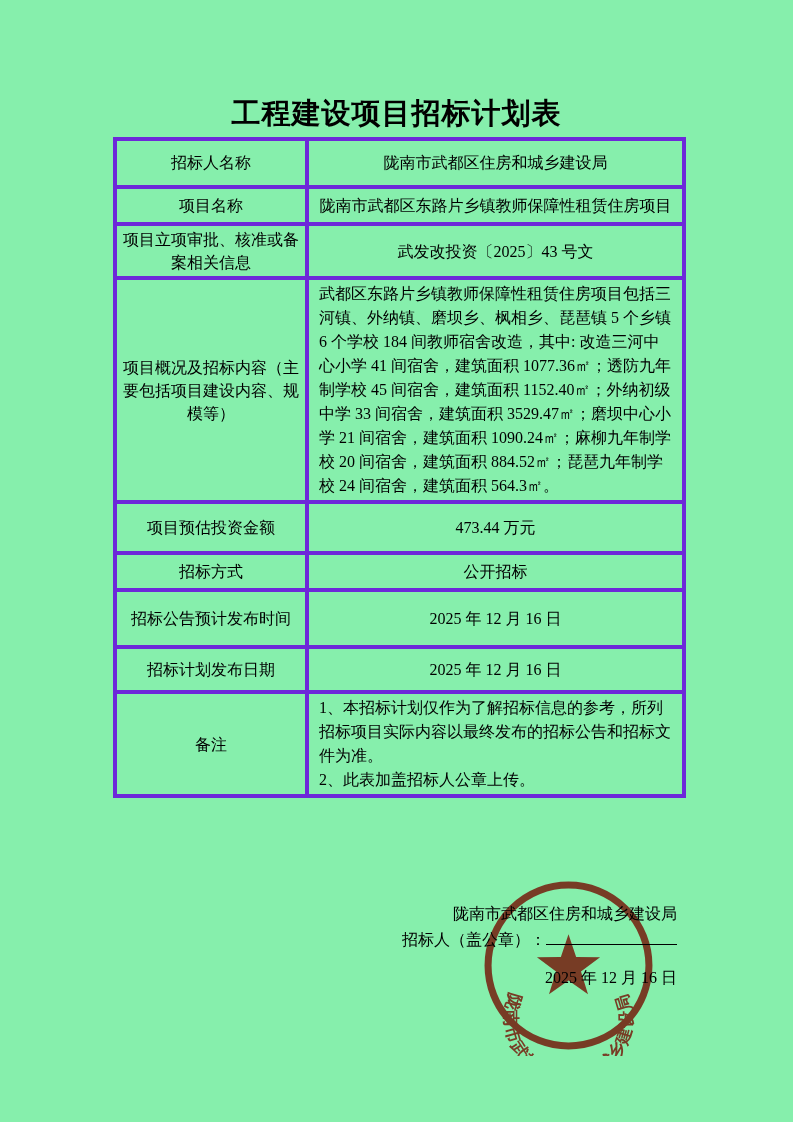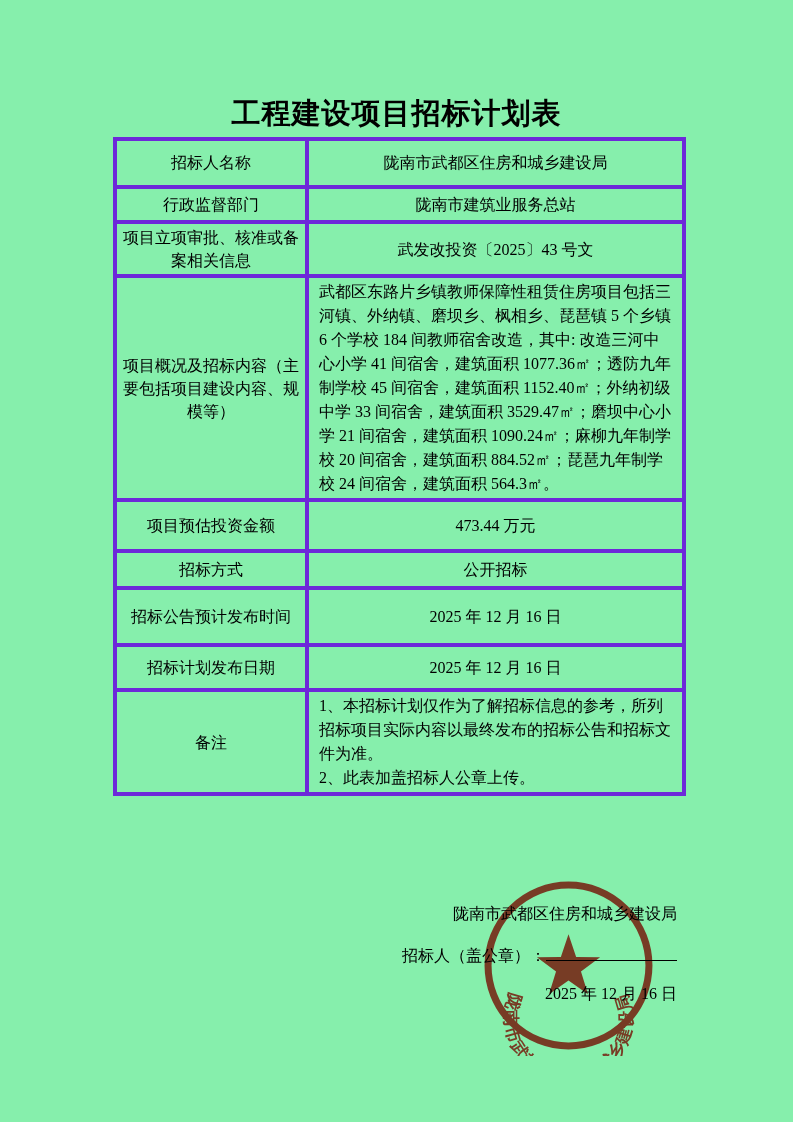--- a/index.html
+++ b/index.html
@@ -47,21 +47,21 @@
   .remark-line { display: block; }
 
   .footer {
     position: absolute;
     top: 903px; left: 0;
     width: 677px;
     text-align: right;
     font-size: 16px;
     line-height: 22px;
   }
-  .footer-signer { margin-top: 20px; }
+  .footer-signer { margin-top: 4px; }
   .sign-line {
     display: inline-block;
     width: 131px;
     height: 15px;
     border-bottom: 1.5px solid #000;
     vertical-align: baseline;
   }
   .footer-date { margin-top: 16px; }
 
   .seal {
@@ -85,23 +85,23 @@
 <div class="page">
 
   <div class="doc-title">工程建设项目招标计划表</div>
 
   <table class="bid-table">
     <tbody>
       <tr style="height:48px;">
         <td class="c-label">招标人名称</td>
         <td class="c-value">陇南市武都区住房和城乡建设局</td>
       </tr>
-      <tr style="height:35px;">
-        <td class="c-label">行政监督部门</td>
-        <td class="c-value">陇南市建筑业服务总站</td>
+      <tr style="height:37px;">
+        <td class="c-label">项目名称</td>
+        <td class="c-value">陇南市武都区东路片乡镇教师保障性租赁住房项目</td>
       </tr>
       <tr style="height:50px;">
         <td class="c-label">项目立项审批、核准或备案相关信息</td>
         <td class="c-value">武发改投资〔2025〕43 号文</td>
       </tr>
       <tr style="height:190px;">
         <td class="c-label">项目概况及招标内容（主要包括项目建设内容、规模等）</td>
         <td class="c-value long">武都区东路片乡镇教师保障性租赁住房项目包括三河镇、外纳镇、磨坝乡、枫相乡、琵琶镇 5 个乡镇 6 个学校 184 间教师宿舍改造，其中: 改造三河中心小学 41 间宿舍，建筑面积 1077.36㎡；透防九年制学校 45 间宿舍，建筑面积 1152.40㎡；外纳初级中学 33 间宿舍，建筑面积 3529.47㎡；磨坝中心小学 21 间宿舍，建筑面积 1090.24㎡；麻柳九年制学校 20 间宿舍，建筑面积 884.52㎡；琵琶九年制学校 24 间宿舍，建筑面积 564.3㎡。</td>
       </tr>
       <tr style="height:51px;margin-top:43px;">

